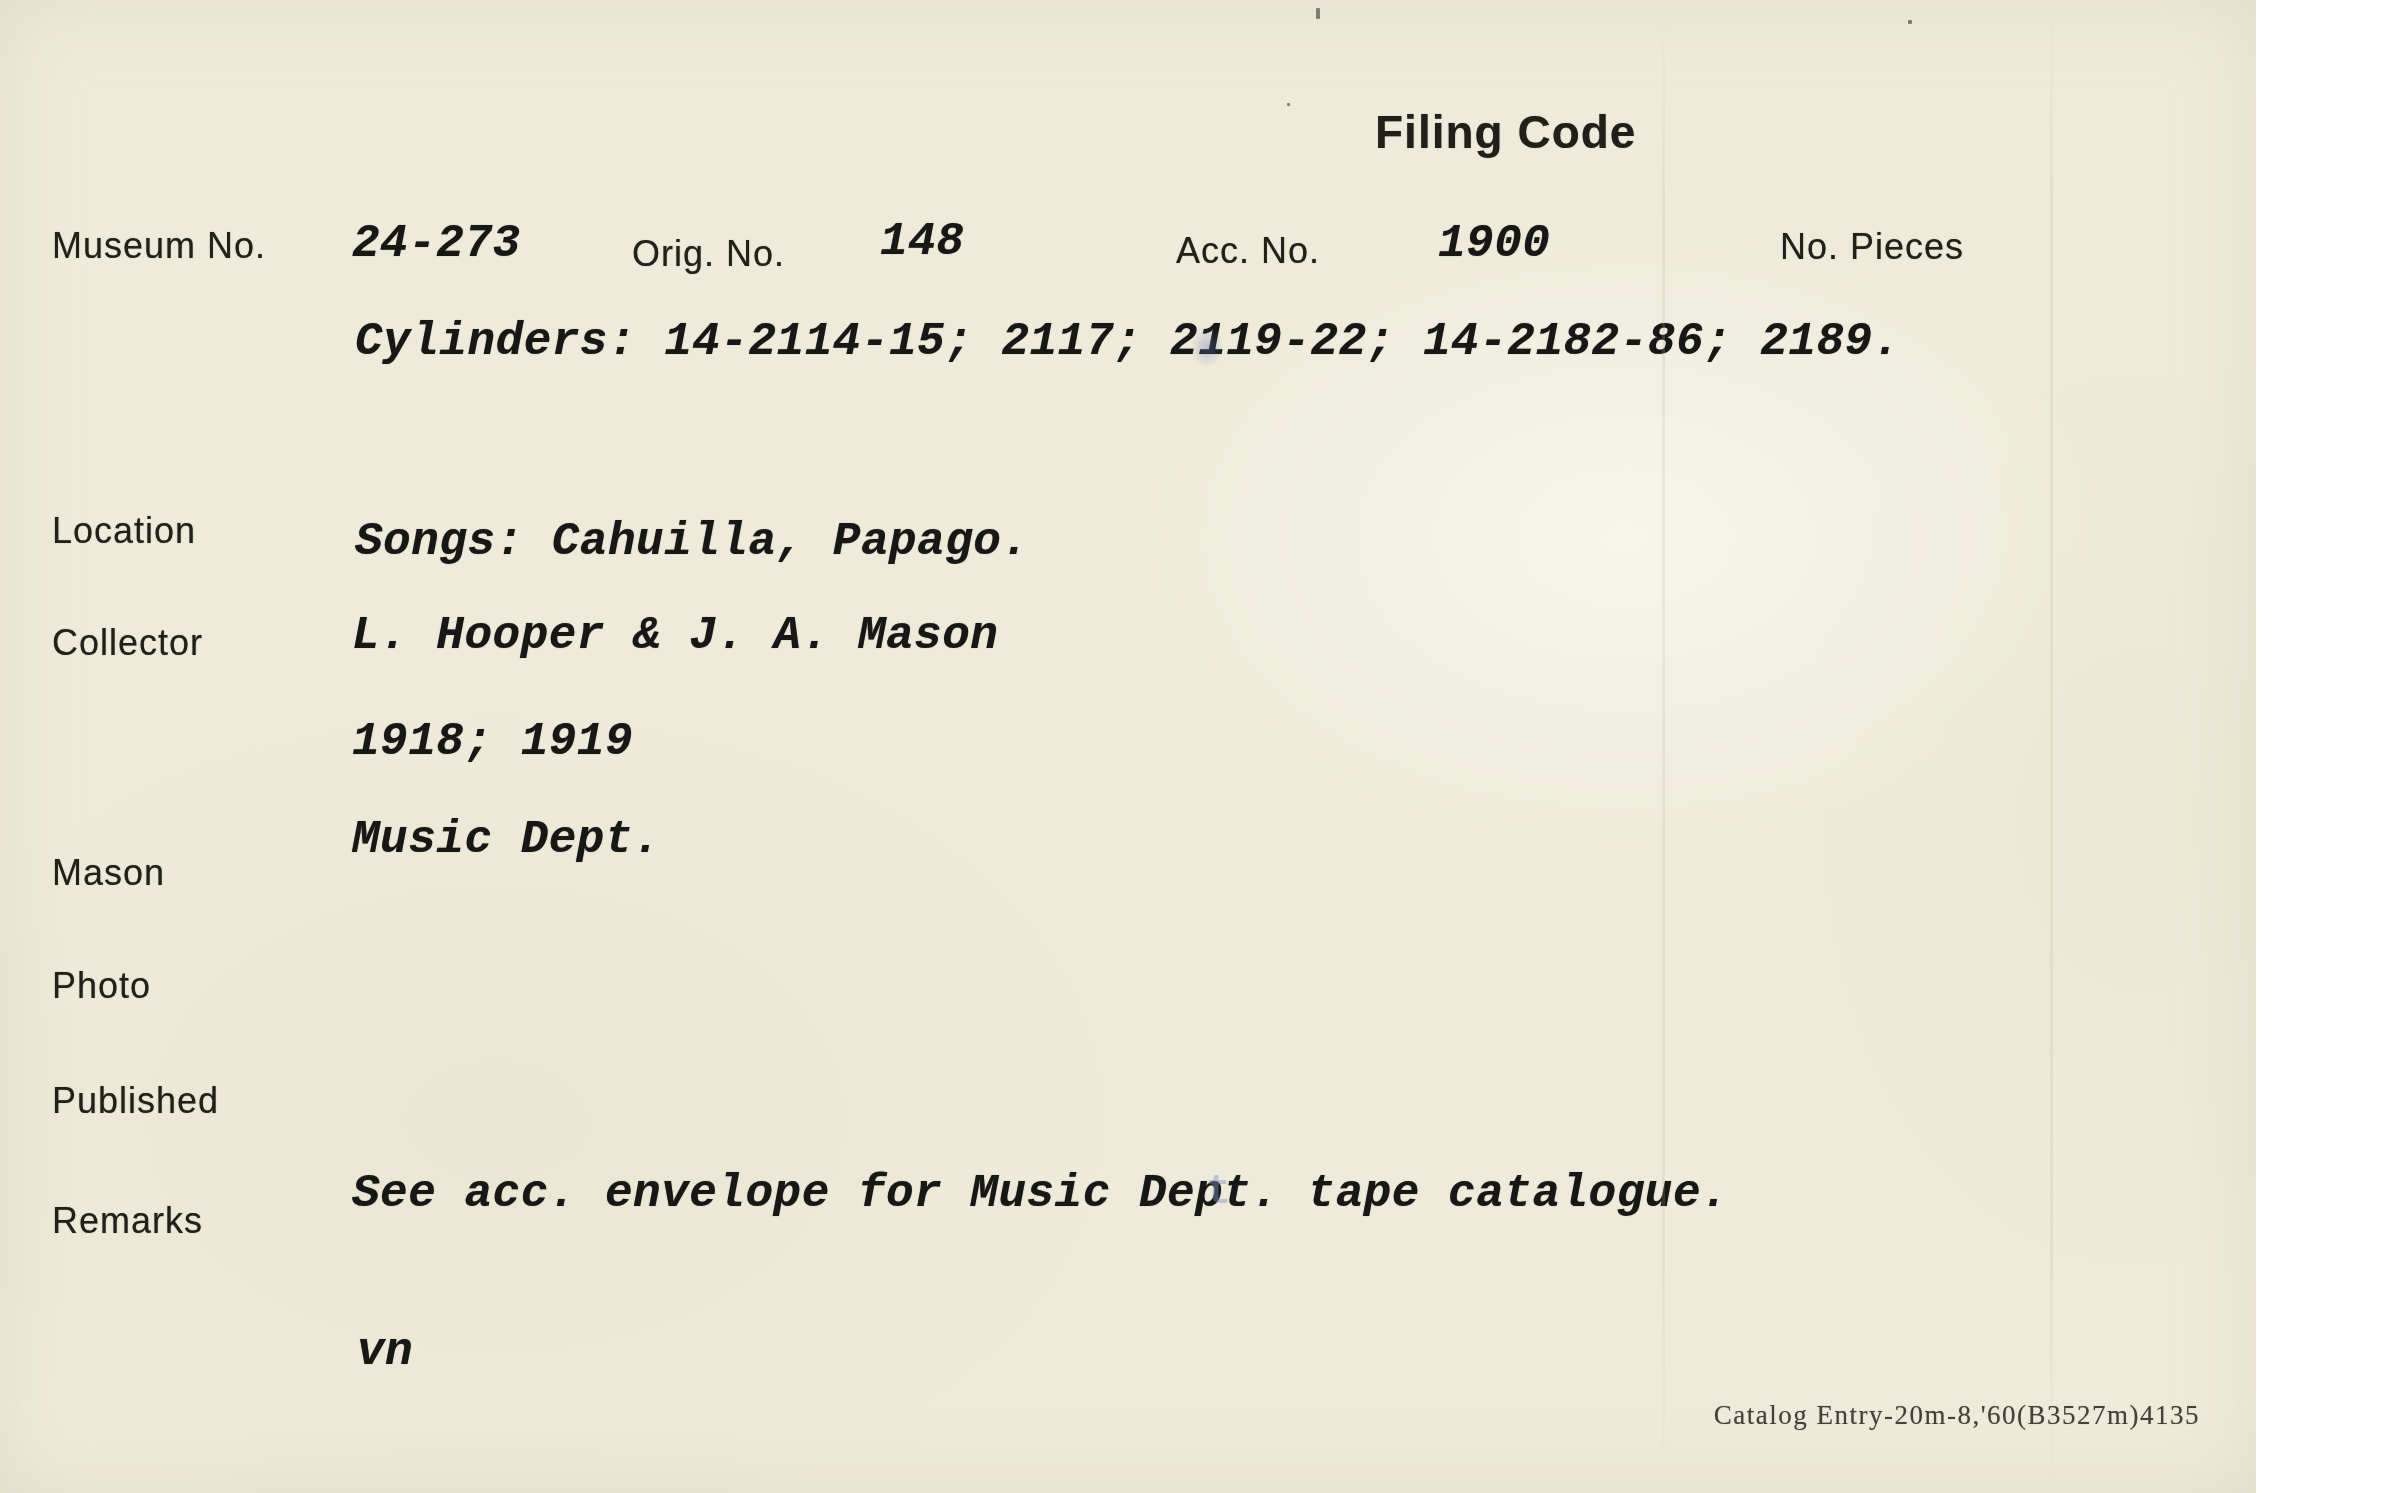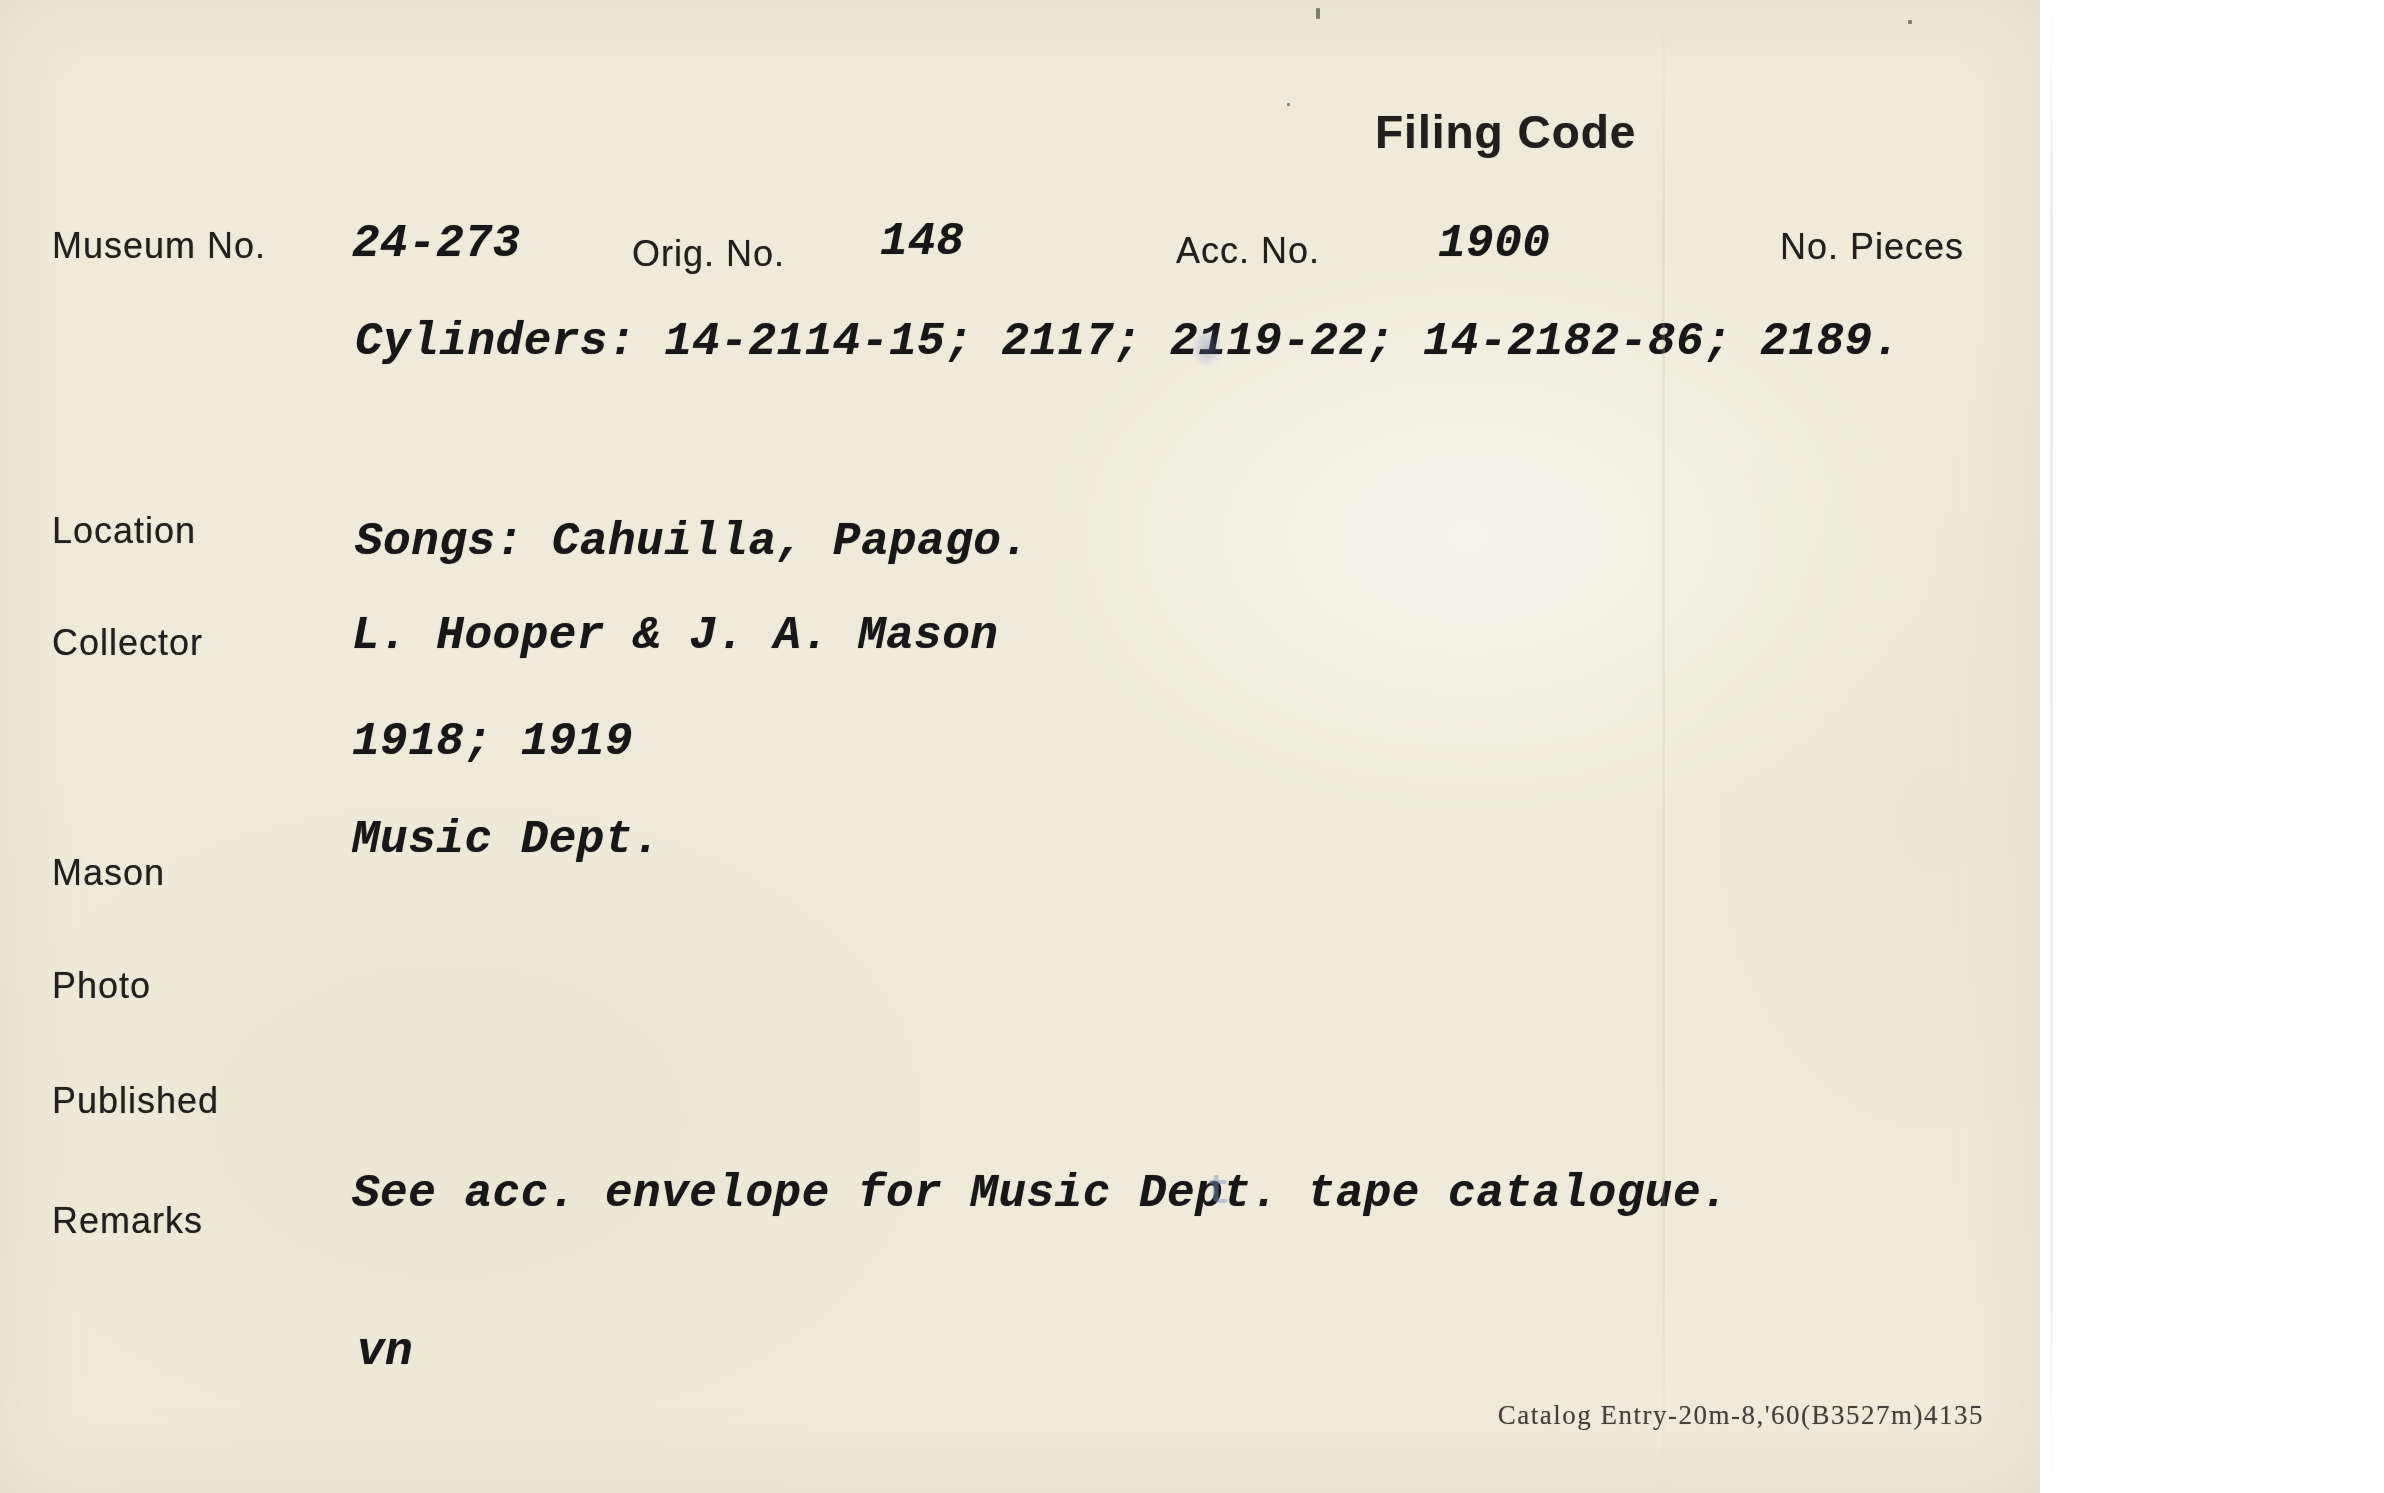--- a/index.html
+++ b/index.html
@@ -5,21 +5,21 @@
   html, body {
     margin: 0;
     padding: 0;
     width: 2384px;
     height: 1493px;
     overflow: hidden;
     font-family: "Liberation Sans", sans-serif;
   }
   .card {
     position: relative;
-    width: 2040px;
+    width: 2256px;
     height: 1493px;
     background:
       radial-gradient(ellipse 700px 450px at 72% 36%, rgba(255,255,250,0.55), transparent 70%),
       radial-gradient(ellipse 900px 600px at 22% 75%, rgba(228,224,203,0.40), transparent 72%),
       radial-gradient(ellipse 500px 700px at 95% 55%, rgba(232,228,206,0.45), transparent 70%),
       #eeebda;
     box-shadow: inset 0 0 80px rgba(190,185,158,0.28);
   }
   .lbl {
     position: absolute;

